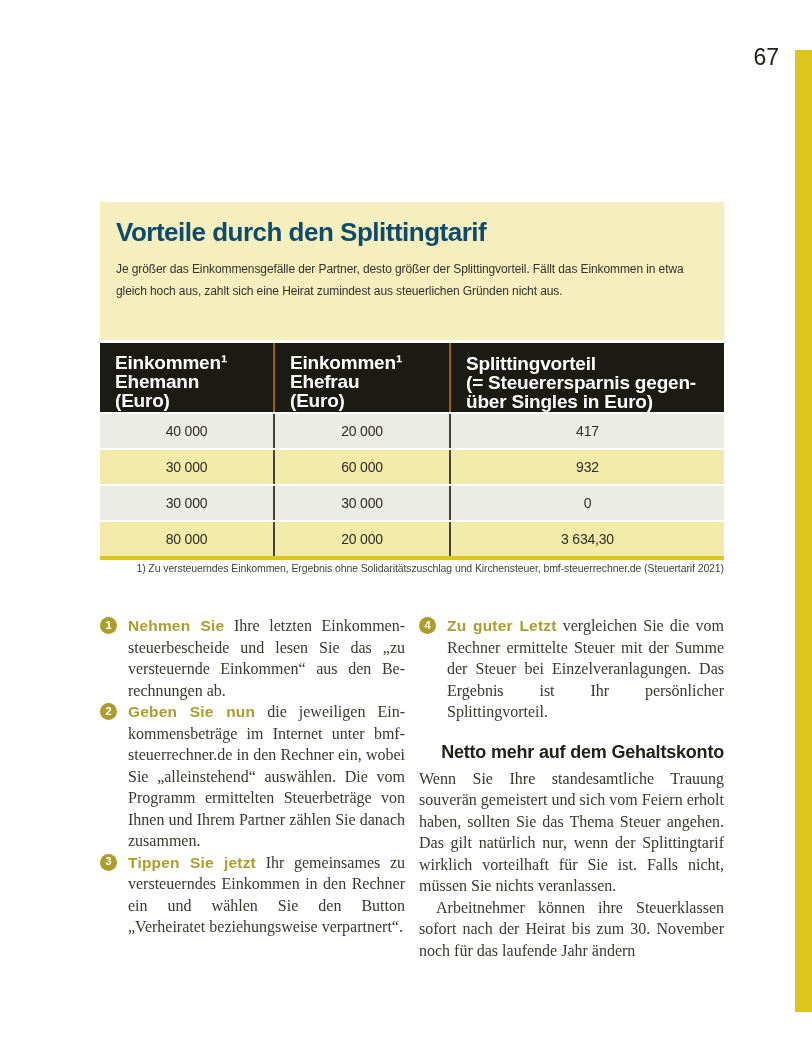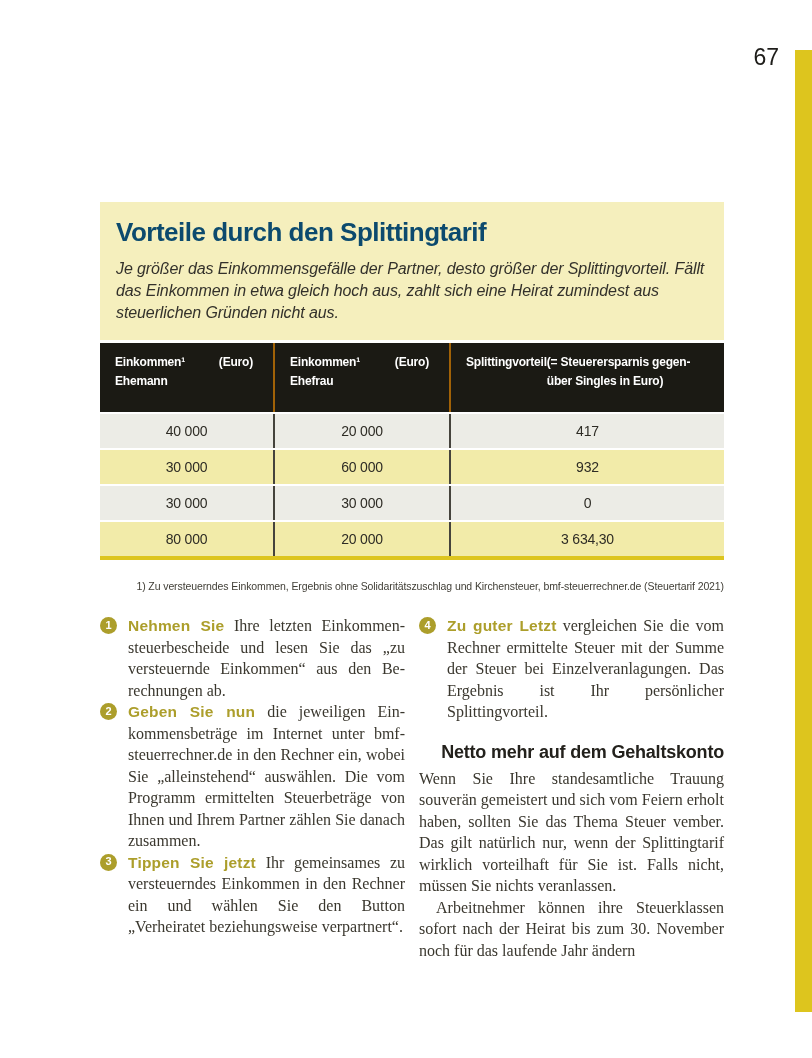--- a/index.html
+++ b/index.html
@@ -8,35 +8,35 @@
     background: #ffffff; overflow: hidden;
     font-family: "Liberation Sans", sans-serif;
   }
   .page-number { position: absolute; top: 44px; right: 33px; font-size: 23px; color: #1e1d1a; }
   .accent-bar { position: absolute; top: 50px; right: 0; width: 17px; height: 962px; background: var(--gold); }
 
   .upper { position: absolute; left: 100px; top: 202px; width: 624px; }
 
   .infobox { background: var(--boxYellow); height: 138px; box-sizing: border-box; padding: 15px 16px 0 16px; overflow: hidden; }
   .infobox-title { margin: 0 0 10px 0; font-size: 26px; font-weight: bold; letter-spacing: -0.5px; color: #0c4a6e; }
-  .infobox-text { margin: 0; font-size: 16px; line-height: 22px; color: #33312b; letter-spacing: -0.1px; font-style: italic; }
+  .infobox-text { margin: 0; font-size: 12px; line-height: 22px; color: #33312b; letter-spacing: -0.1px; }
 
   .table { margin-top: 3px; border-bottom: 4px solid var(--gold); }
   .thead { display: flex; background: var(--headerBg); height: 69px; box-sizing: border-box; color: #ffffff; }
-  .th { box-sizing: border-box; padding: 10px 20px 0 15px; display: flex; flex-direction: row;
-        font-weight: bold; font-size: 12px; line-height: 19px; letter-spacing: -0.2px; }
+  .th { box-sizing: border-box; padding: 10px 20px 0 15px; display: flex; flex-direction: column;
+        font-weight: bold; font-size: 19px; line-height: 19px; letter-spacing: -0.2px; }
   .th + .th { border-left: 2px solid #a16207; }
   .c1 { width: 173px; } .c2 { width: 176px; } .c3 { width: 275px; justify-content: center; }
   .trow { display: flex; height: 36px; box-sizing: border-box; border-top: 2px solid #ffffff; }
   .trow.gray  .td { background: var(--rowGray); }
   .trow.yellow .td { background: var(--rowYellow); }
   .td { box-sizing: border-box; display: flex; align-items: center; justify-content: center;
         font-size: 14px; color: #2e2c25; letter-spacing: -0.2px; }
   .td + .td { border-left: 2px solid #45433c; }
-  .footnote { margin-top: 20px; text-align: right; font-size: 10.5px; color: #403e36; letter-spacing: -0.1px; }
+  .footnote { margin-top: 2px; text-align: right; font-size: 10.5px; color: #403e36; letter-spacing: -0.1px; }
 
   .columns { position: absolute; left: 100px; top: 615px; width: 624px; display: flex; gap: 14px; }
   .col { width: 305px; }
 
   .step { position: relative; padding-left: 28px; font-family: "Liberation Serif", serif;
           font-size: 16px; line-height: 21.5px; text-align: justify; color: #3a372e; hyphens: manual; }
   .step-badge { position: absolute; left: 0; top: 2px; width: 17px; height: 17px; border-radius: 50%;
           background: var(--olive); color: #ffffff; font-family: "Liberation Sans", sans-serif;
           font-size: 11px; font-weight: bold; display: flex; align-items: center; justify-content: center; }
   .step-lead { font-family: "Liberation Sans", sans-serif; font-weight: bold; font-size: 15.5px;
@@ -123,18 +123,18 @@
       </div>
     </div>
 
     <div class="col">
       <div class="step">
         <span class="step-badge">4</span>
         <span class="step-lead">Zu guter Letzt</span>
         <span class="step-text">vergleichen Sie die vom Rechner ermittelte Steuer mit der Summe der Steuer bei Einzelver­anlagungen. Das Ergebnis ist Ihr per­sönlicher Splittingvorteil.</span>
       </div>
       <h2 class="article-heading">Netto mehr auf dem Gehaltskonto</h2>
-      <p class="body-para">Wenn Sie Ihre standesamtliche Trauung souverän gemeistert und sich vom Feiern erholt haben, sollten Sie das Thema Steuer vember. Das gilt natürlich nur, wenn der Splittingtarif wirklich vorteilhaft für Sie ist. Falls nicht, müssen Sie nichts veranlassen.</p>
+      <p class="body-para">Wenn Sie Ihre standesamtliche Trauung souverän gemeistert und sich vom Feiern erholt haben, sollten Sie das Thema Steuer angehen. Das gilt natürlich nur, wenn der Splittingtarif wirklich vorteilhaft für Sie ist. Falls nicht, müssen Sie nichts veranlassen.</p>
       <p class="body-para indent">Arbeitnehmer können ihre Steuerklas­sen sofort nach der Heirat bis zum 30. No­vember noch für das laufende Jahr ändern</p>
     </div>
 
   </div>
 </div>
 
 </body></html>

